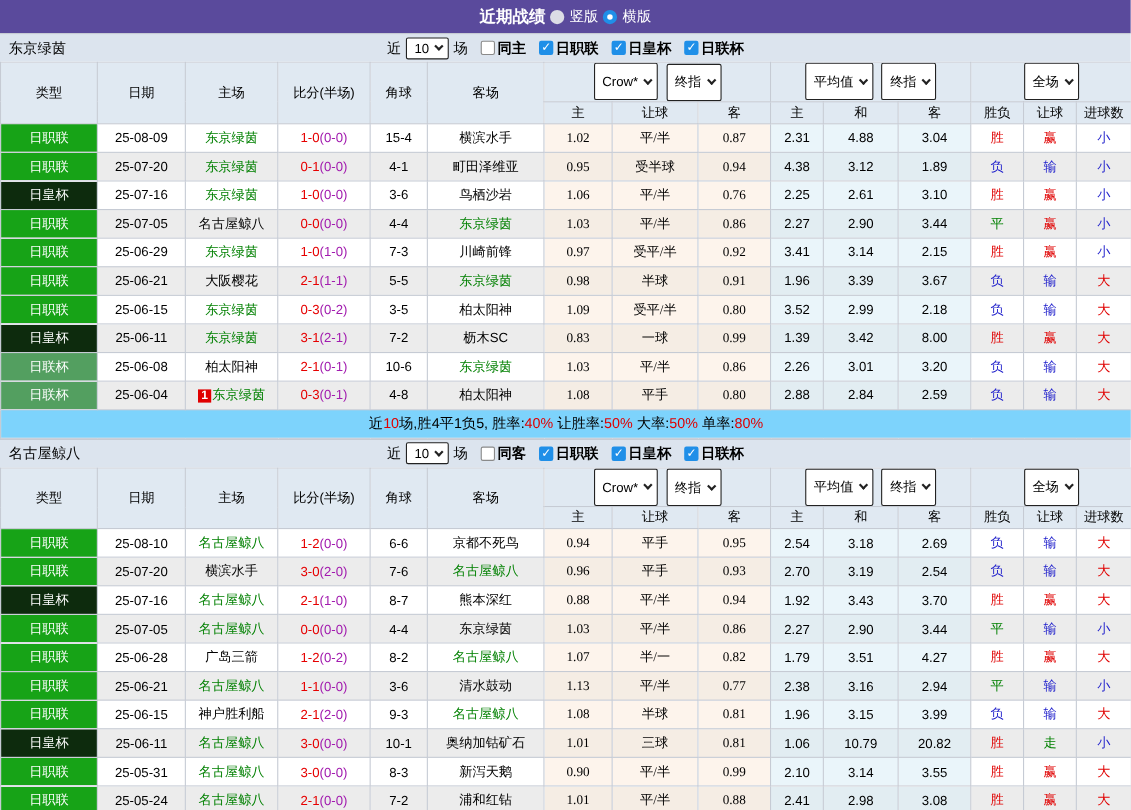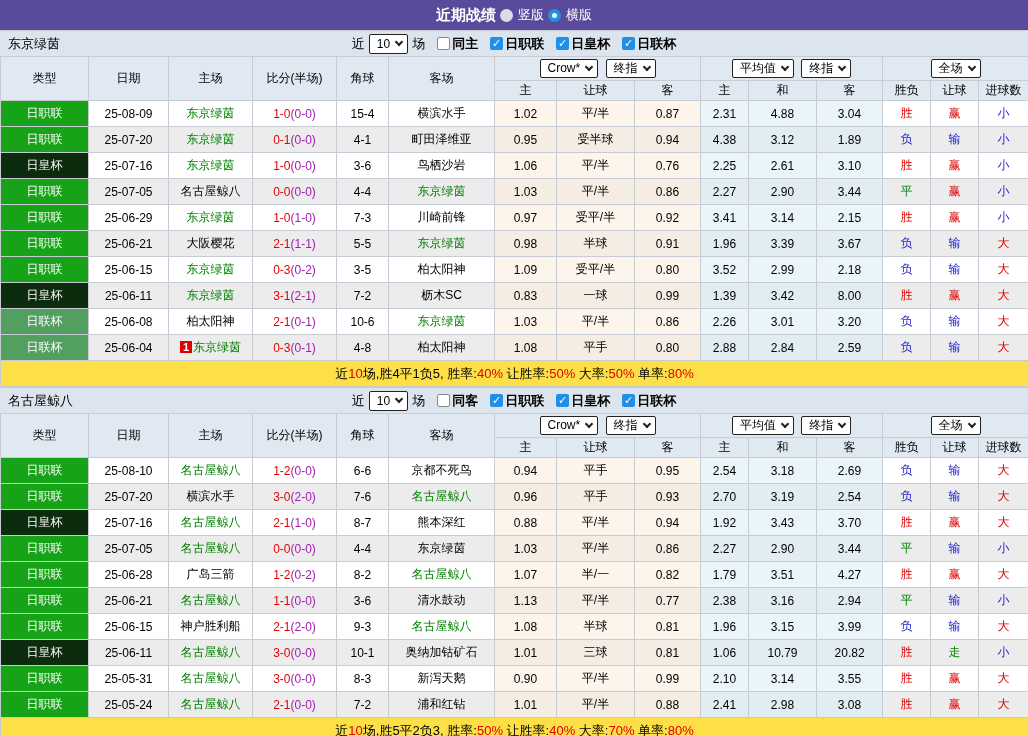--- a/index.html
+++ b/index.html
@@ -23,39 +23,39 @@
   .cb { width: 13px; height: 13px; display: inline-flex; align-items: center; justify-content: center; border-radius: 2px; margin: 0 2px 0 8px; cursor: pointer; }
   .cb.unchecked { background: #fff; border: 1px solid #8a8a8a; }
   .cb.checked { background: var(--checkbox-blue); color: #fff; font-size: 11px; line-height: 1; }
   .cb-lab { display: inline-flex; align-items: center; font-size: 13px; font-weight: bold; }
 
   
   table { border-collapse: collapse; table-layout: fixed; width: 1028px; font-size: 12px; }
   th, td { border: 1px solid #c6cbd4; text-align: center; overflow: hidden; white-space: nowrap; }
   thead th { background: var(--header-bg); font-weight: normal; height: 20px; }
   thead tr.hdr-top th { height: 24px; }
-  thead th.grp .sel { height: 19px; margin: 0 2px; align-items: center; }
+  thead th.grp .sel { height: 34px; margin: 0 2px; align-items: center; }
   tbody td { height: 26px; background: #fff; }
   tbody tr:nth-child(even) td { background: #ececec; }
-  td.c-crow { background: var(--crow-bg) !important; }
+  td.c-crow { background: var(--crow-bg) !important; font-family: Liberation Serif, serif; }
   tbody tr:nth-child(even) td.c-crow { background: #f5ede4 !important; }
   td.c-avg { background: var(--avg-bg) !important; }
   tbody tr:nth-child(even) td.c-avg { background: #e2edf2 !important; }
   td.league { color: #fff; }
   td.league.j1 { background: var(--league-j1) !important; }
   td.league.emp { background: var(--league-emperor) !important; }
   td.league.cup { background: var(--league-cup) !important; }
   .focus { color: var(--team-green); }
   .score-ft { color: var(--score-red); }
   .score-ht { color: #a21caf; }
   .t-red { color: var(--win-red); }
   .t-blue { color: var(--loss-blue); }
   .t-green { color: var(--draw-green); }
   .badge { background: #e00000; color: #fff; font-size: 11px; padding: 0 3px; margin-right: 1px; font-weight: bold; }
-  tfoot td.summary { height: 26px; background: #fde047; font-size: 13px; }
+  tfoot td.summary { height: 26px; background: #7dd3fc; font-size: 13px; }
   tfoot .sum-red { color: var(--win-red); }
 </style>
 </head>
 <body>
 
 <div class="page">
 
   <div class="titlebar">
     <span class="title">近期战绩</span>
     <span class="radio-lab">

